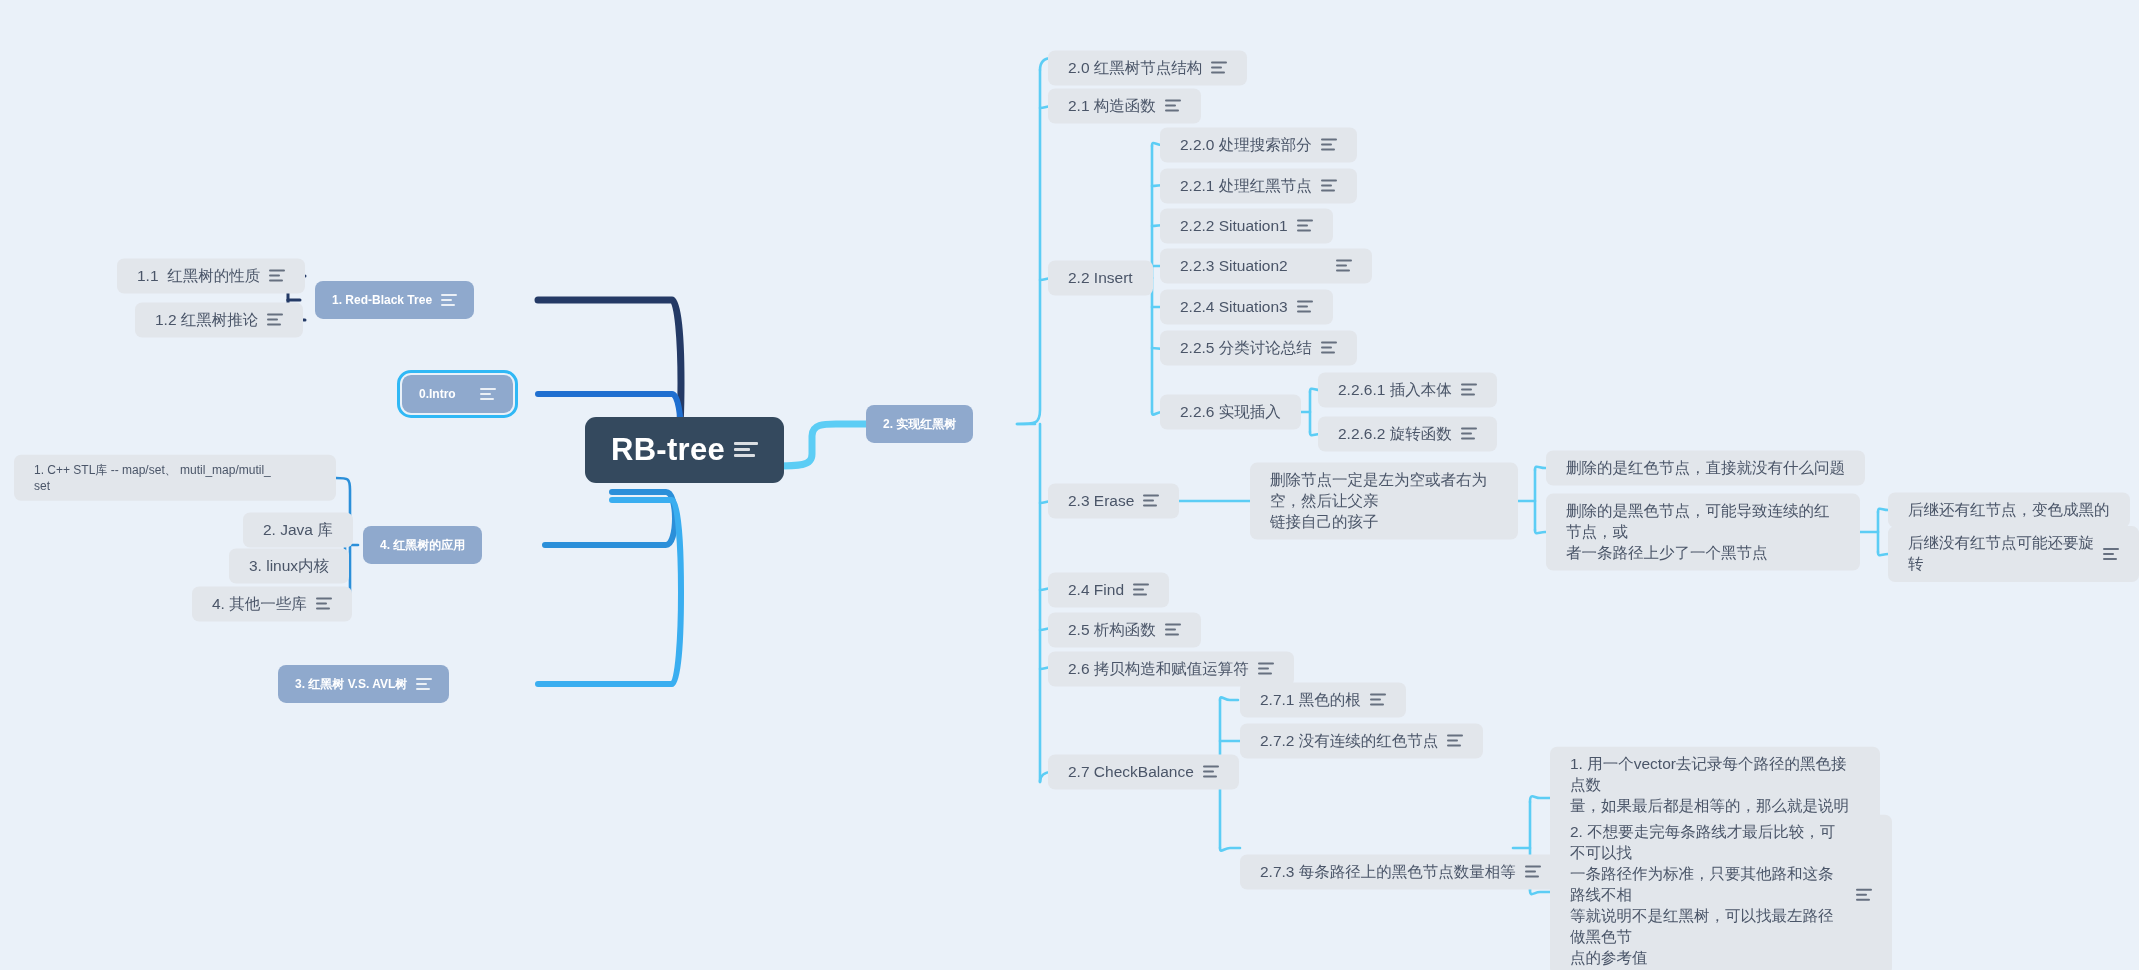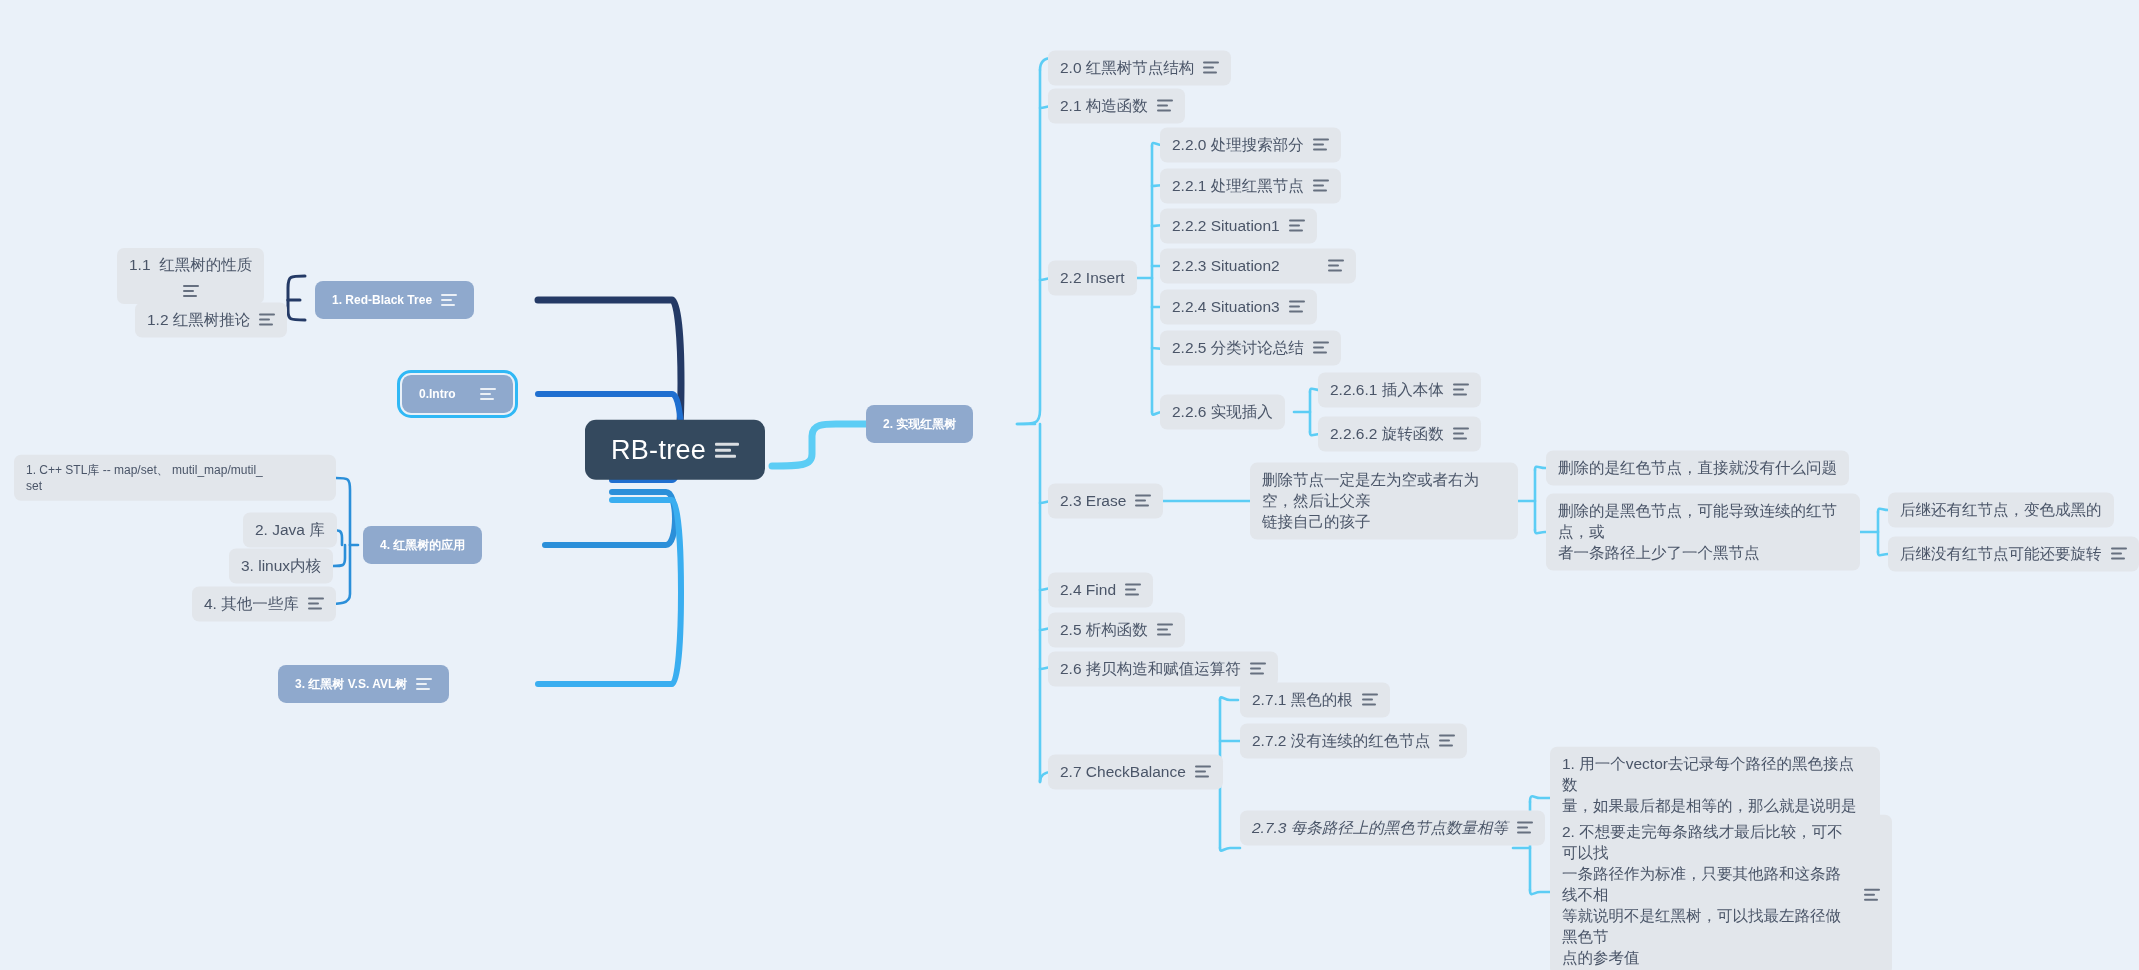--- a/index.html
+++ b/index.html
@@ -25,22 +25,22 @@
     align-items: center;
     gap: 9px;
     border-radius: 8px;
     white-space: pre-wrap;
     line-height: 1.35;
   }
   
   .n-root {
     background: #34495e;
     color: #ffffff;
-    font-size: 27px;
-    font-weight: normal;
+    font-size: 31px;
+    font-weight: bold;
     letter-spacing: .3px;
     padding: 12px 26px;
     border-radius: 11px;
   }
   
   .n-branch {
     background: #8fa9cd;
     color: #ffffff;
     font-size: 12px;
     font-weight: bold;
@@ -50,21 +50,21 @@
   .n-branch.selected {
     outline: 3px solid #30b8f5;
     outline-offset: 2px;
     border-radius: 9px;
   }
   
   .n-topic {
     background: #e2e6eb;
     color: #4a5568;
     font-size: 15.5px;
-    padding: 7px 12px;
+    padding: 7px 20px;
     border-radius: 7px;
   }
   .n-topic.lg { font-size: 12px; }
   
   .ic {
     display: inline-flex;
     flex-direction: column;
     justify-content: center;
     gap: 3px;
     flex: 0 0 auto;
@@ -164,21 +164,21 @@
   <div class="node n-root" style="left:585px; top:450px; transform:translate(0,-50%);">
     <span class="txt">RB-tree</span>
     <span class="ic"><i></i><i></i><i></i></span>
   </div>
 
   <div class="node n-branch" style="left:315px; top:300px; transform:translate(0,-50%);">
     <span class="txt">1. Red-Black Tree</span>
     <span class="ic"><i></i><i></i><i></i></span>
   </div>
 
-  <div class="node n-topic" style="left:117px; top:276px; transform:translate(0,-50%);flex-direction:column;">
+  <div class="node n-topic" style="left:117px; top:276px; transform:translate(0,-50%);">
     <span class="txt">1.1  红黑树的性质</span>
     <span class="ic"><i></i><i></i><i></i></span>
   </div>
 
   <div class="node n-topic" style="left:135px; top:320px; transform:translate(0,-50%);">
     <span class="txt">1.2 红黑树推论</span>
     <span class="ic"><i></i><i></i><i></i></span>
   </div>
 
   <div class="node n-branch selected" style="left:402px; top:394px; transform:translate(0,-50%);gap:24px;">
@@ -326,21 +326,21 @@
   <div class="node n-topic" style="left:1240px; top:700px; transform:translate(0,-50%);">
     <span class="txt">2.7.1 黑色的根</span>
     <span class="ic"><i></i><i></i><i></i></span>
   </div>
 
   <div class="node n-topic" style="left:1240px; top:741px; transform:translate(0,-50%);">
     <span class="txt">2.7.2 没有连续的红色节点</span>
     <span class="ic"><i></i><i></i><i></i></span>
   </div>
 
-  <div class="node n-topic" style="left:1240px; top:828px; transform:translate(0,-50%);font-style:italic;">
+  <div class="node n-topic" style="left:1240px; top:872px; transform:translate(0,-50%);">
     <span class="txt">2.7.3 每条路径上的黑色节点数量相等</span>
     <span class="ic"><i></i><i></i><i></i></span>
   </div>
 
   <div class="node n-topic" style="left:1550px; top:806px; transform:translate(0,-50%); width:330px;">
     <span class="txt">1. 用一个vector去记录每个路径的黑色接点数
 量，如果最后都是相等的，那么就是说明是红黑
 树</span>
   </div>
 

